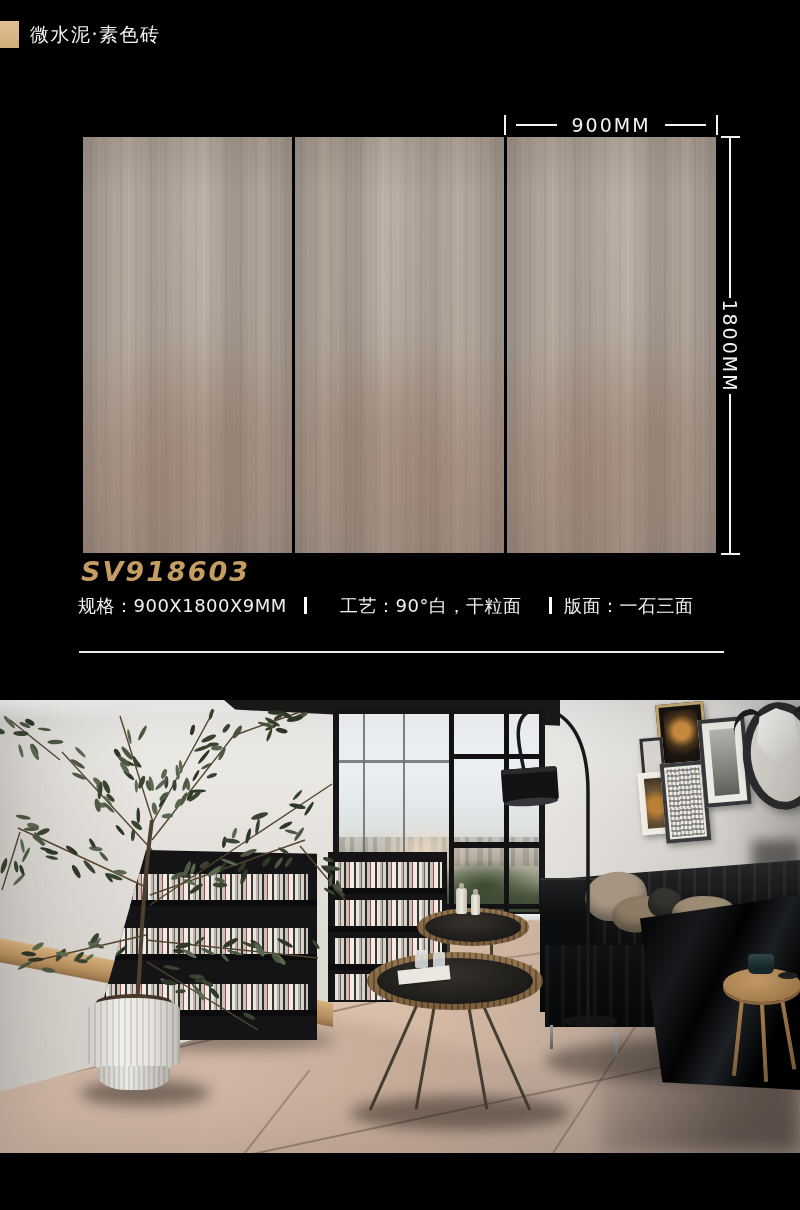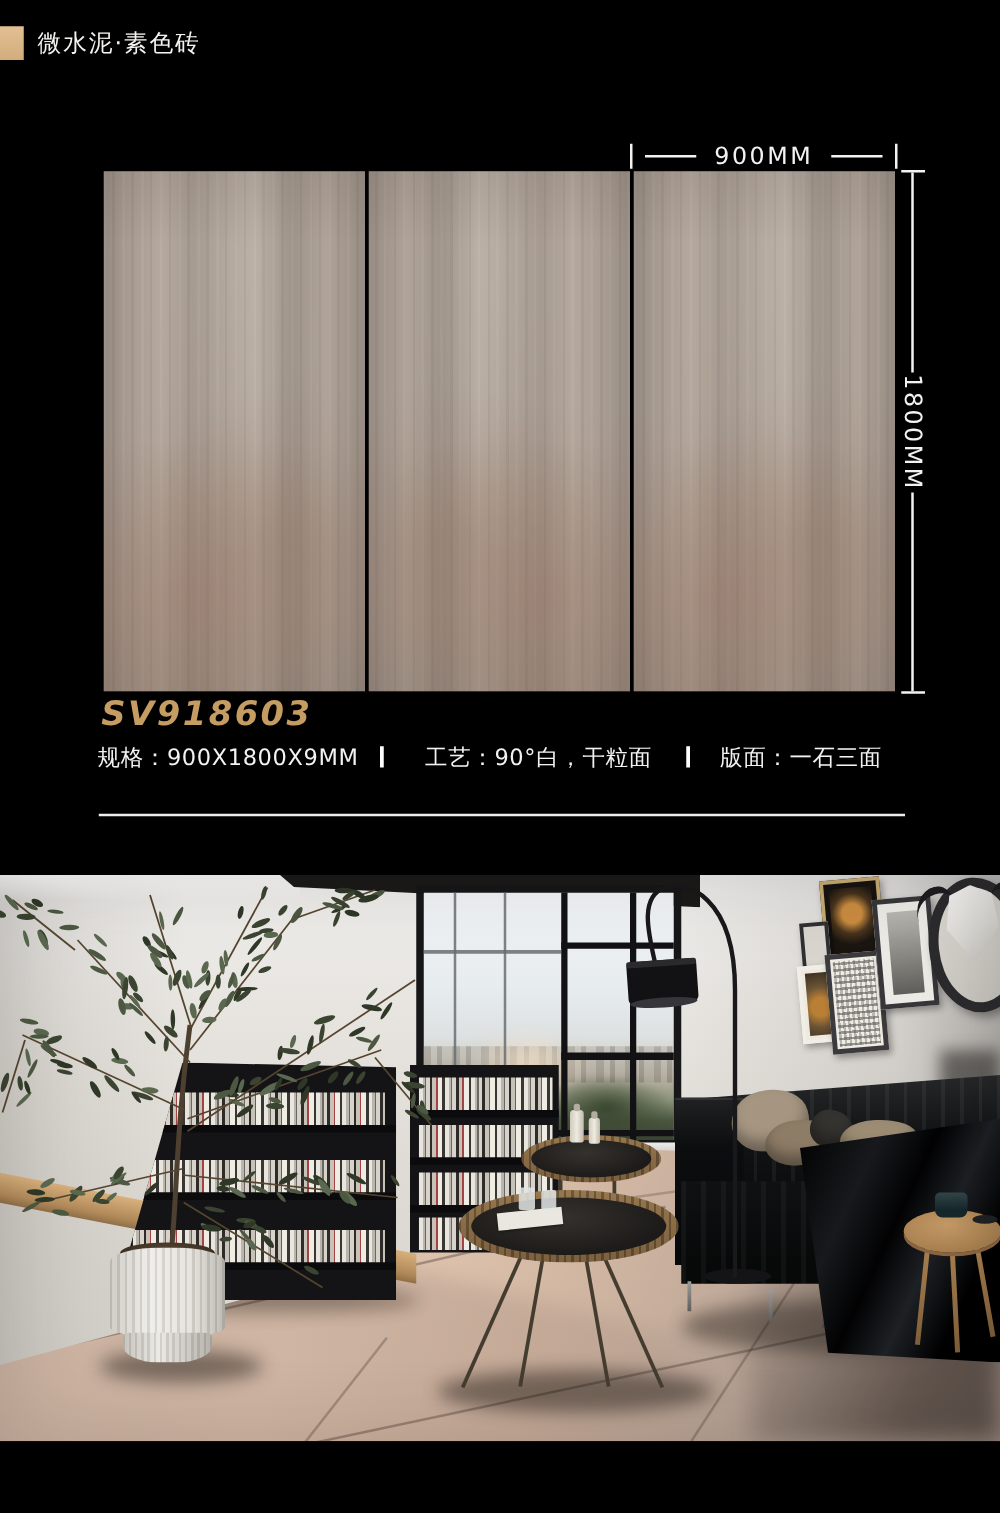--- a/index.html
+++ b/index.html
@@ -201,21 +201,21 @@
 <div class="abs dim-right-seg" style="top:138px;height:160px"></div>
 <div class="abs dim-right-lbl">1800MM</div>
 <div class="abs dim-right-seg" style="top:394px;height:159px"></div>
 <div class="abs dim-right-tick" style="top:553px"></div>
 
 <div class="abs prod-code">SV918603</div>
 <div class="abs spec" style="left:78px">规格：900X1800X9MM</div>
 <div class="abs spec-bar" style="left:304px"></div>
 <div class="abs spec" style="left:340px">工艺：90°白，干粒面</div>
 <div class="abs spec-bar" style="left:549px"></div>
-<div class="abs spec" style="left:576px">版面：一石三面</div>
+<div class="abs spec" style="left:564px">版面：一石三面</div>
 <div class="abs divider"></div>
 
 <div class="abs room">
   <div class="abs wall-shade-l"></div>
   <div class="abs wall-shade-r"></div>
   <div class="abs ceil-white"></div>
   <div class="abs ceil-wedge"></div>
 
   <div class="abs window">
     <div class="city"></div>

